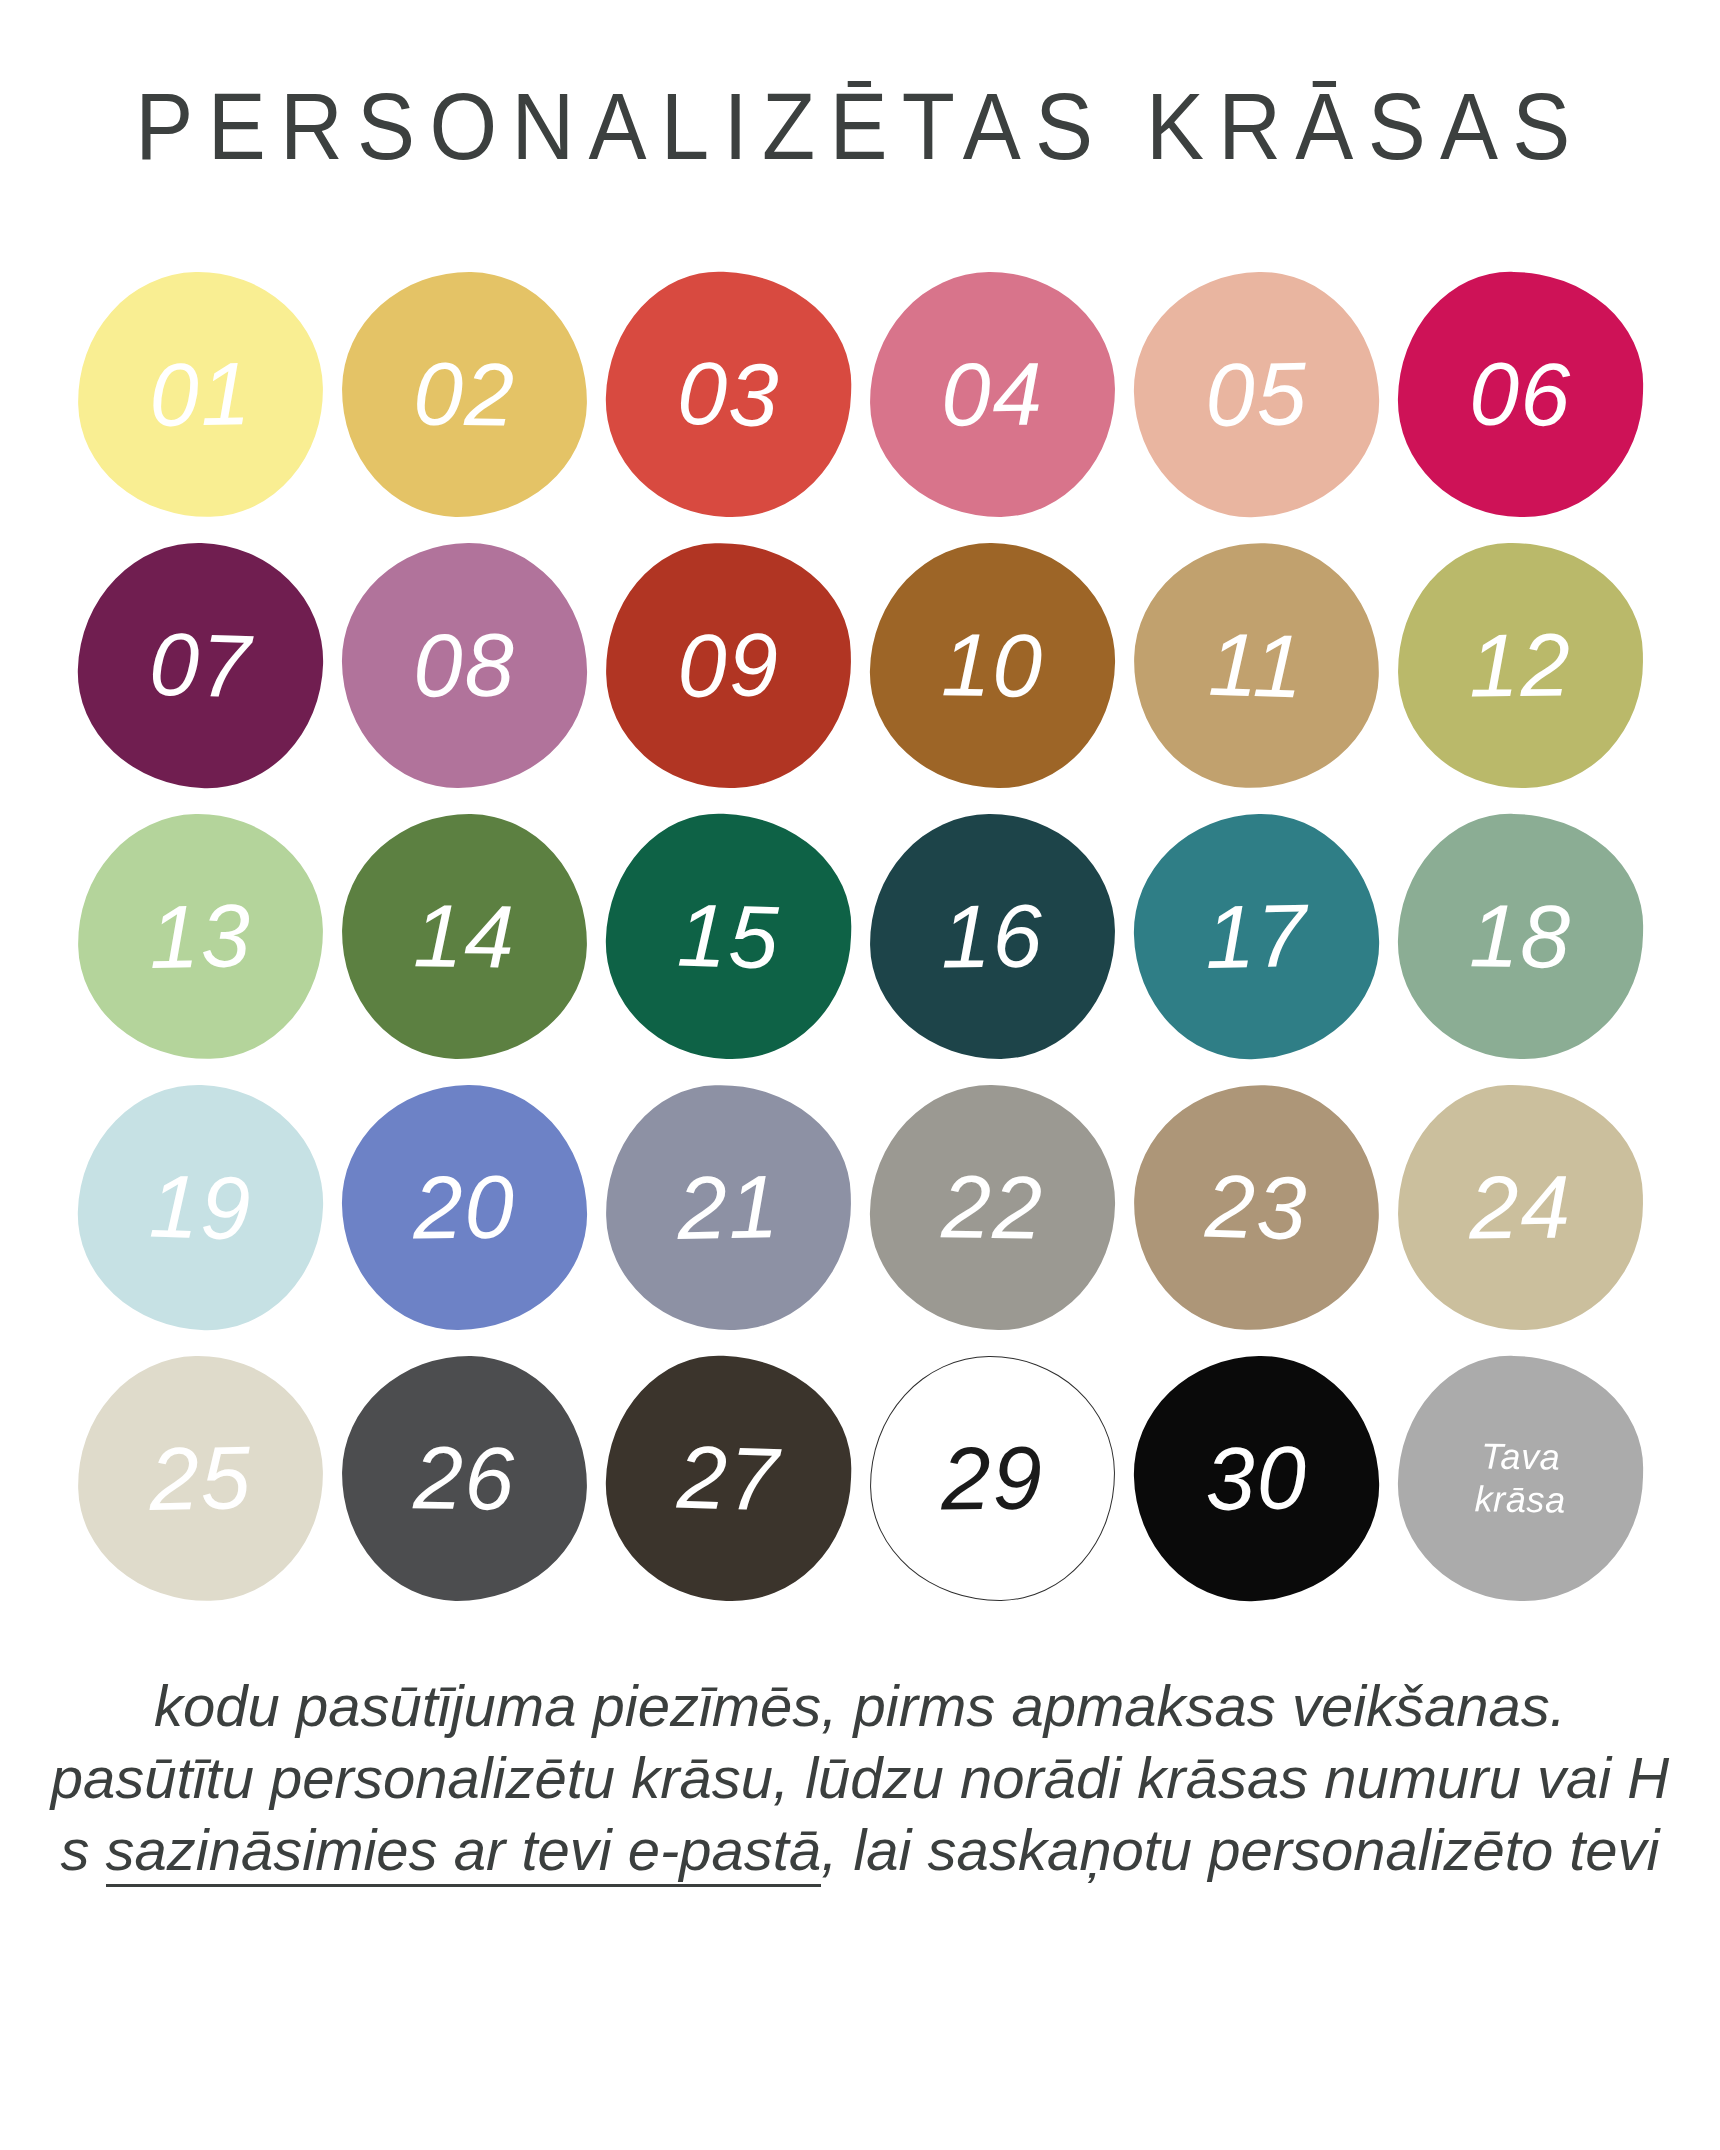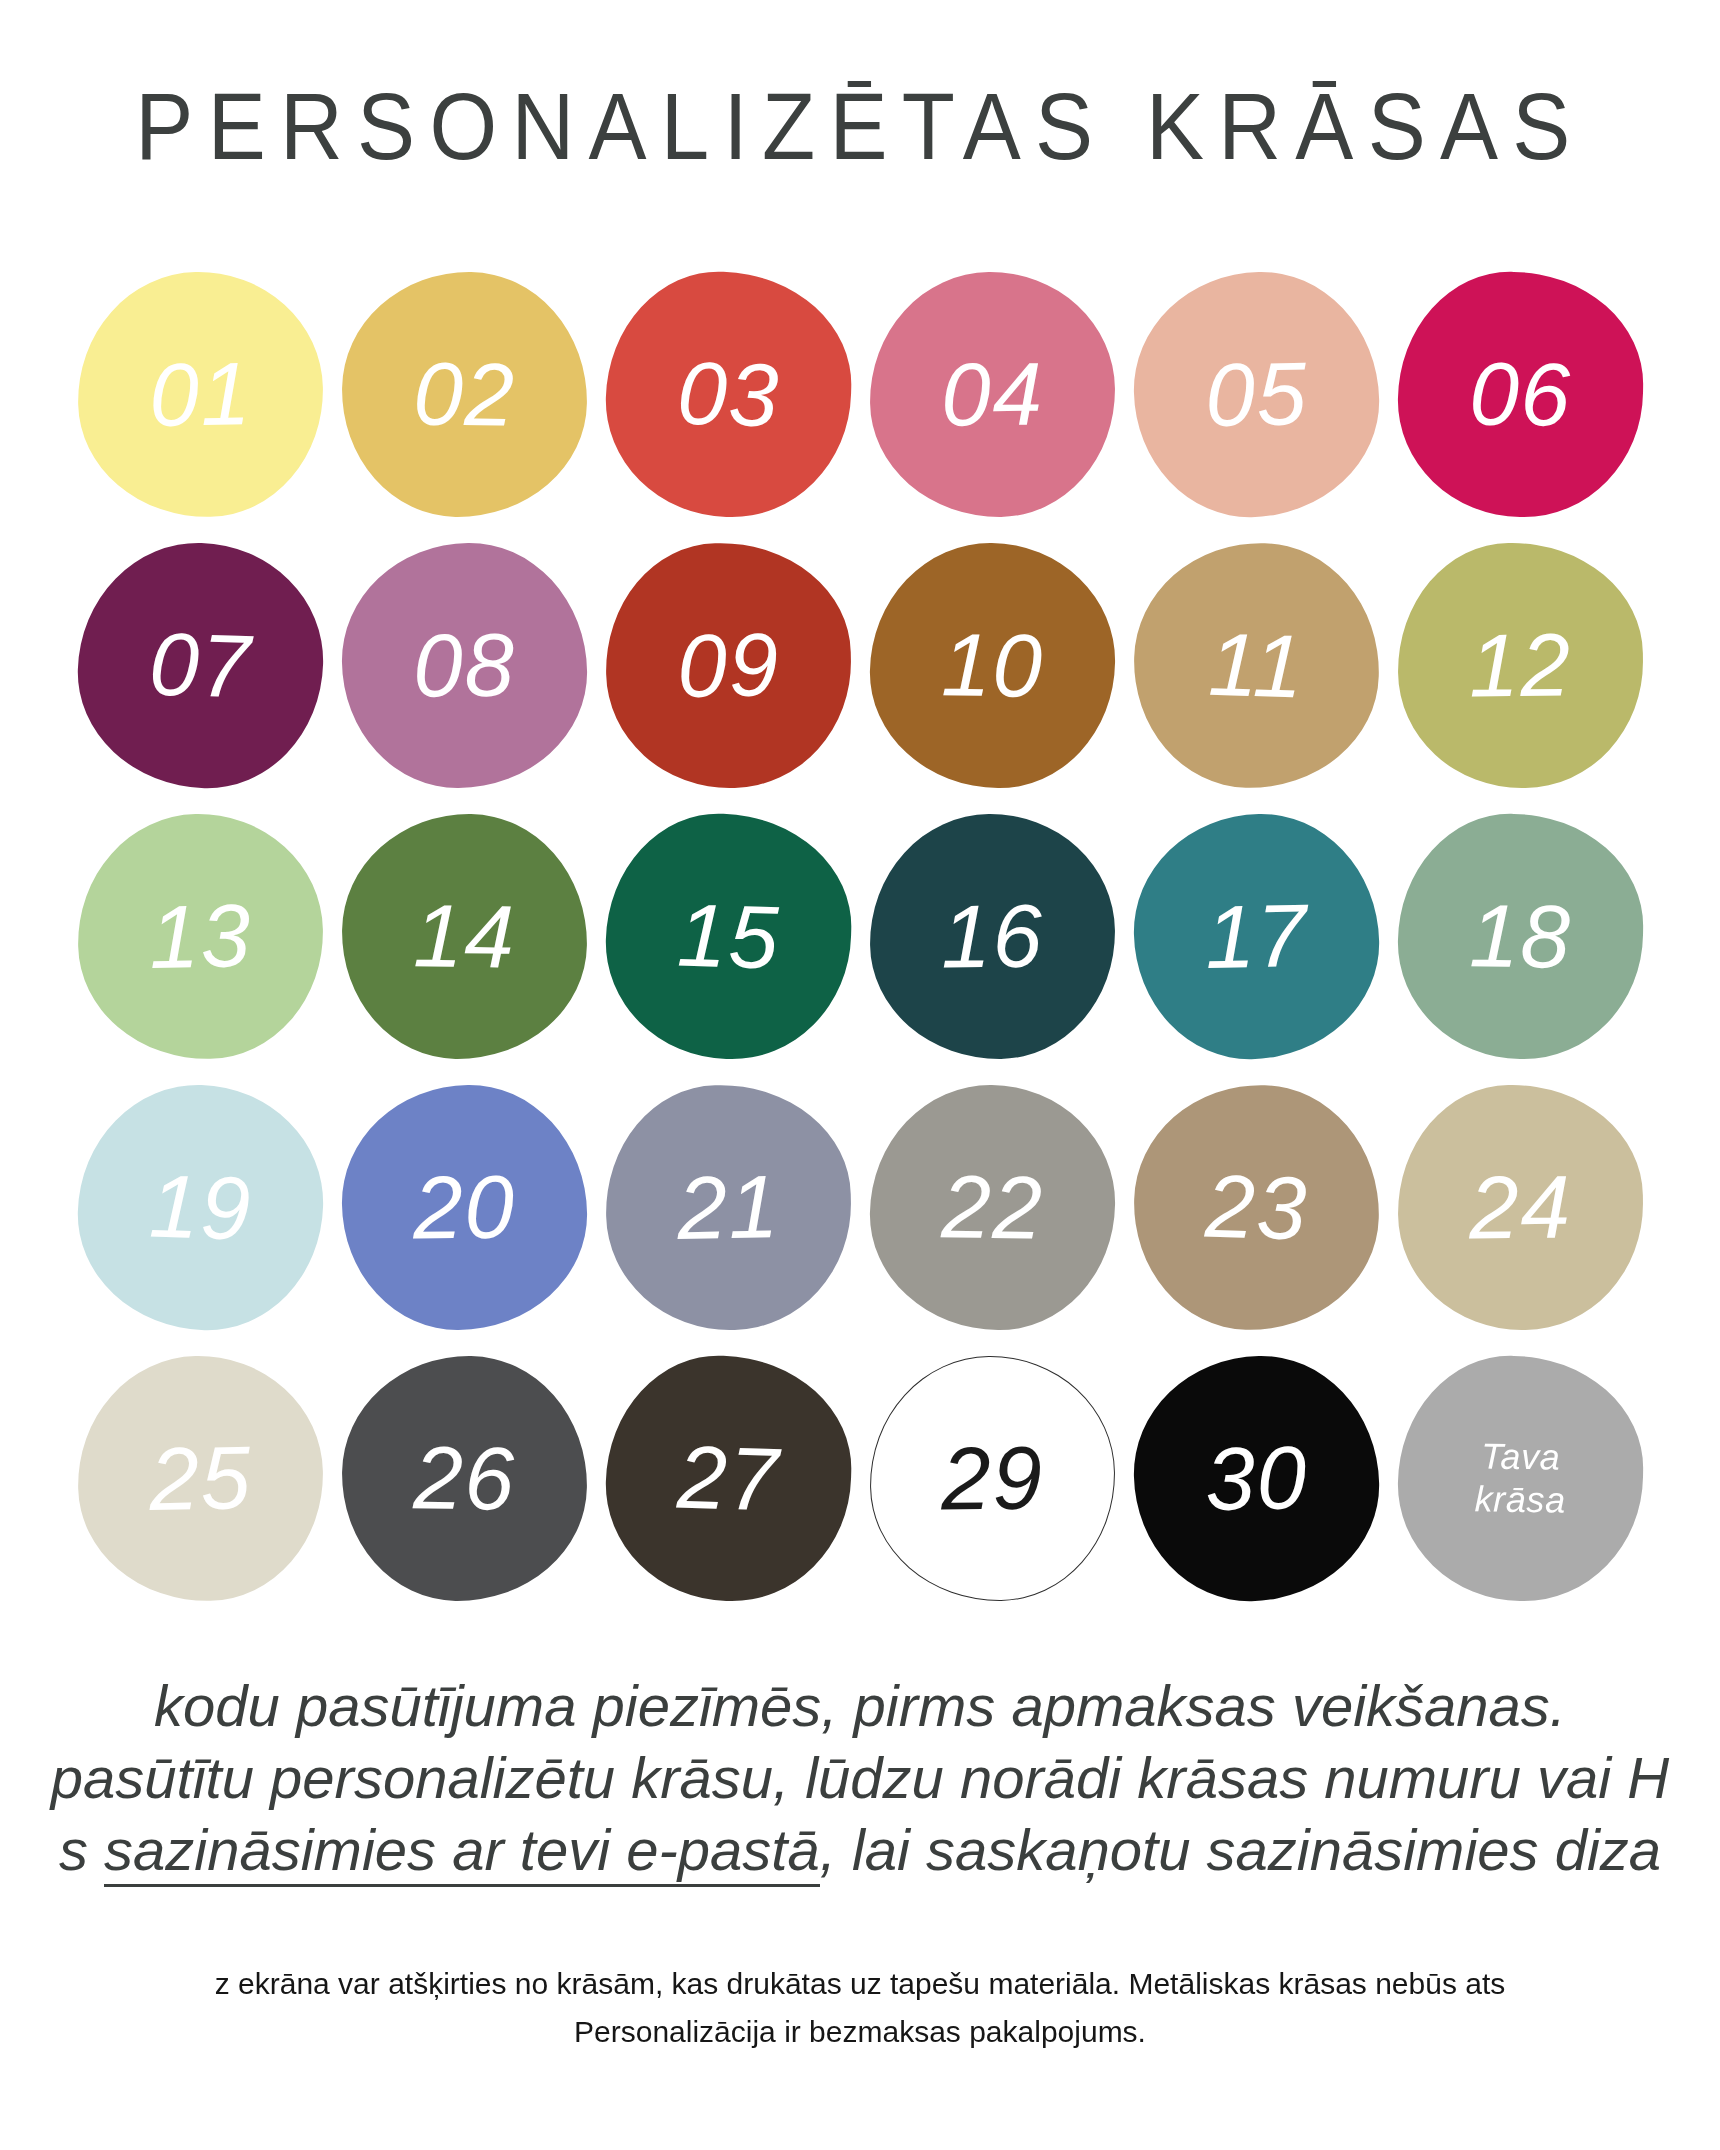--- a/index.html
+++ b/index.html
@@ -170,28 +170,20 @@
 
   <div class="paragraph">
     <div class="clip-line">
       <span>kodu pasūtījuma piezīmēs, pirms apmaksas veikšanas.</span>
     </div>
     <div class="clip-line">
       <span>pasūtītu personalizētu krāsu, lūdzu norādi krāsas numuru vai H</span>
     </div>
     <div class="clip-line">
       <span>
-        <span>s </span><span class="ul">sazināsimies ar tevi e-pastā</span><span>, lai saskaņotu sazināsimies diza</span>
+        <span>s </span><span class="ul">sazināsimies ar tevi e-pastā</span><span>, lai saskaņotu personalizēto tevi</span>
       </span>
     </div>
   </div>
 
-  <div class="footer">
-    <div class="clip-line">
-      <span>z ekrāna var atšķirties no krāsām, kas drukātas uz tapešu materiāla. Metāliskas krāsas nebūs ats</span>
-    </div>
-    <div class="clip-line">
-      <span>Personalizācija ir bezmaksas pakalpojums.</span>
-    </div>
-  </div>
 
 </div>
 
 
 </body></html>

